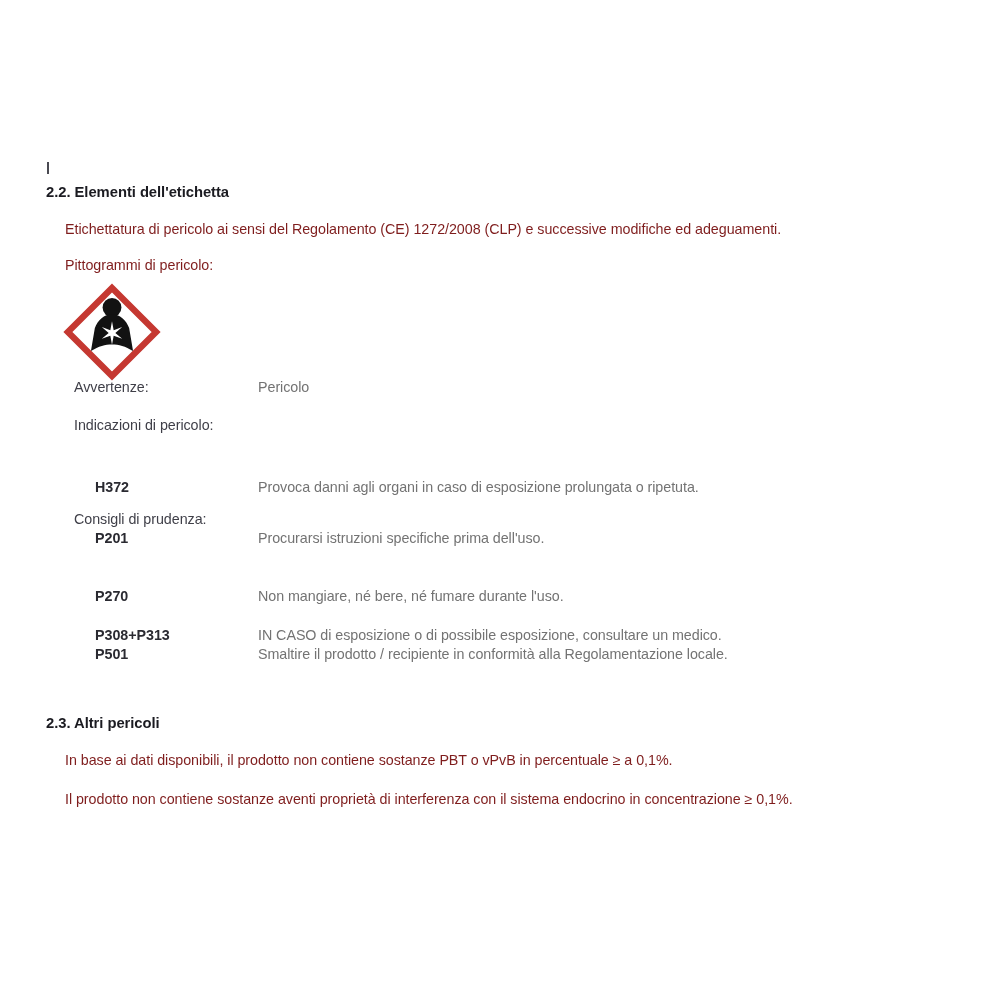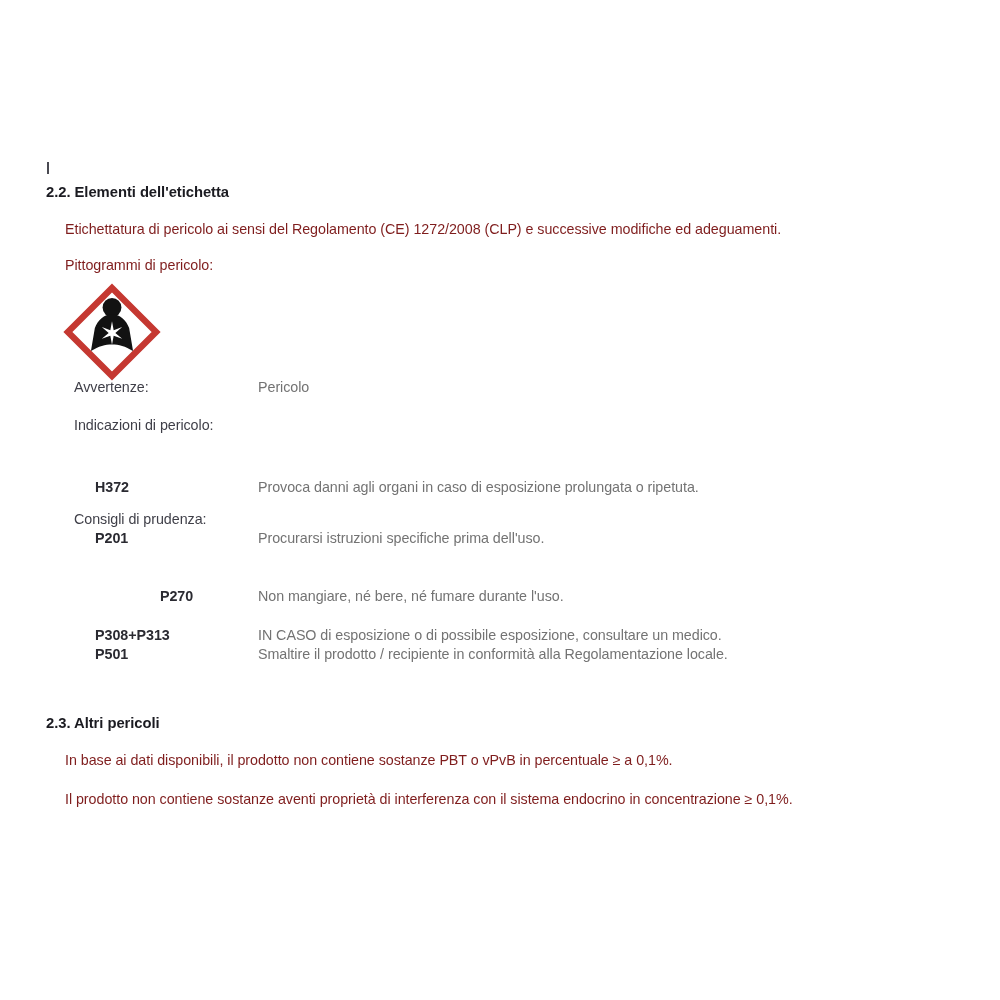--- a/index.html
+++ b/index.html
@@ -79,21 +79,21 @@
 
   <div class="abs" style="left:95px; top:434px;margin-top:45px;">
     <span class="code">H372</span><span class="stmt">Provoca danni agli organi in caso di esposizione prolungata o ripetuta.</span>
   </div>
 
   <div class="abs sub-label" style="left:74px; top:511px;">Consigli di prudenza:</div>
 
   <div class="abs" style="left:95px; top:530px;">
     <span class="code">P201</span><span class="stmt">Procurarsi istruzioni specifiche prima dell'uso.</span>
   </div>
-  <div class="abs" style="left:95px; top:588px;text-align:center;">
+  <div class="abs" style="left:95px; top:588px;">
     <span class="code">P270</span><span class="stmt">Non mangiare, né bere, né fumare durante l'uso.</span>
   </div>
   <div class="abs" style="left:95px; top:627px;">
     <span class="code">P308+P313</span><span class="stmt">IN CASO di esposizione o di possibile esposizione, consultare un medico.</span>
   </div>
   <div class="abs" style="left:95px; top:646px;">
     <span class="code">P501</span><span class="stmt">Smaltire il prodotto / recipiente in conformità alla Regolamentazione locale.</span>
   </div>
 
   <div class="abs heading" style="left:46px; top:715px;">2.3. Altri pericoli</div>

